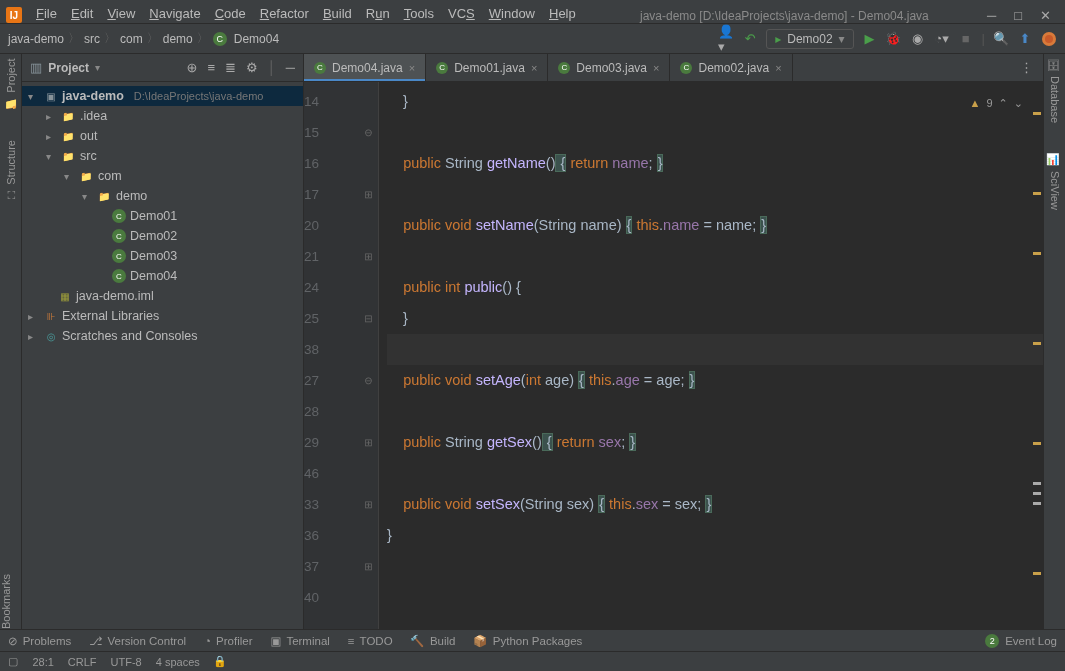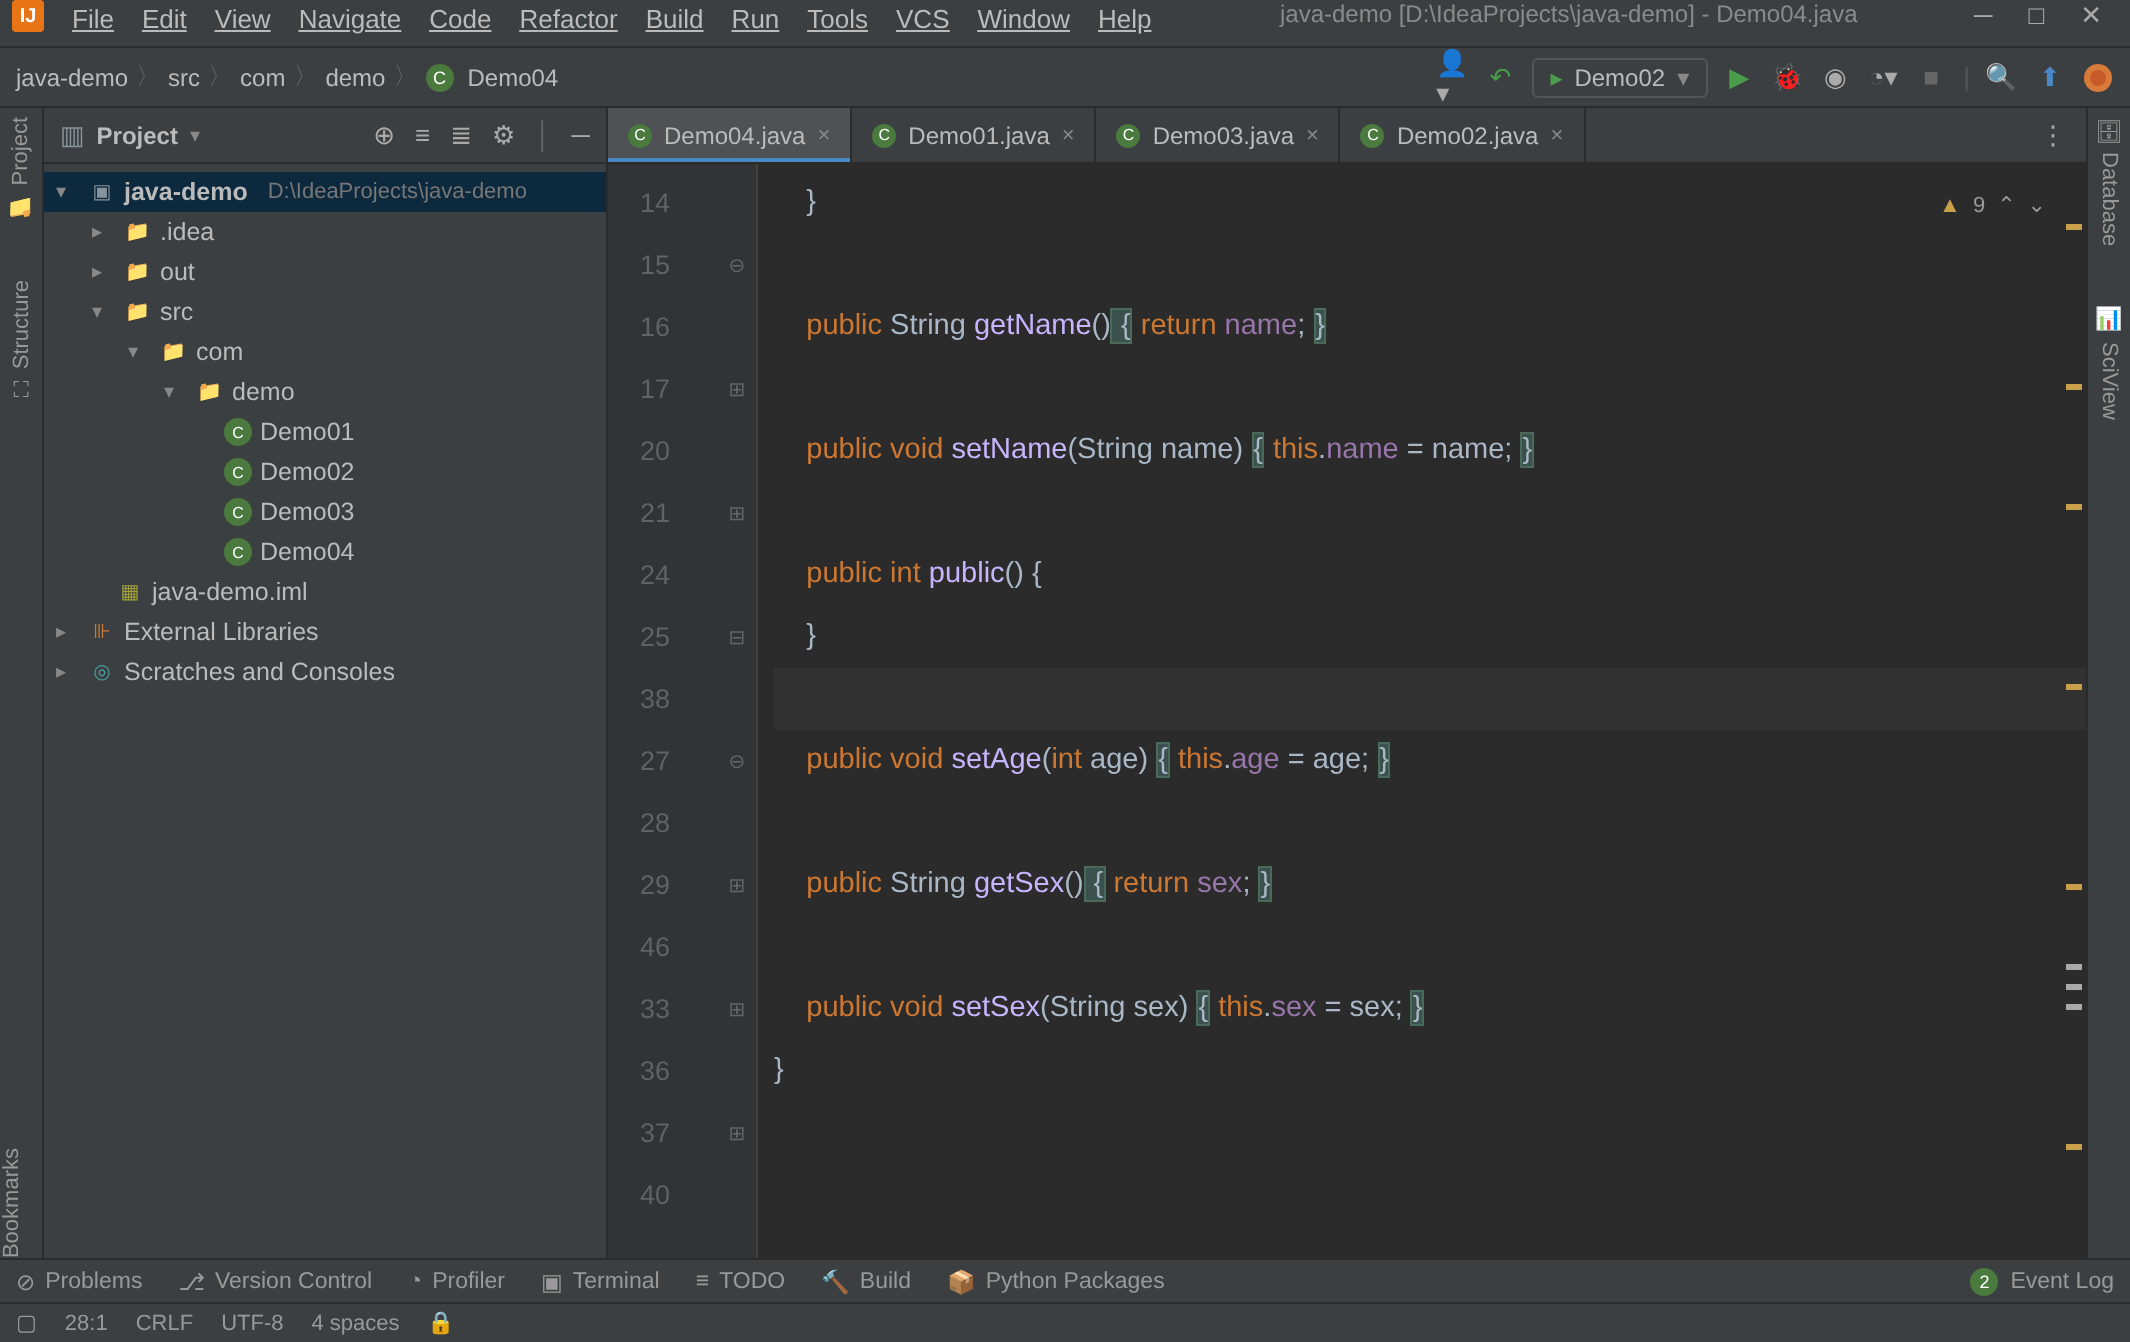--- a/index.html
+++ b/index.html
@@ -1,22 +1,22 @@
 <!DOCTYPE html>
 <html><head>
 <meta charset="utf-8">
 <style>
 * { margin:0; padding:0; box-sizing:border-box; font-family:"Segoe UI",Arial,sans-serif; }
 body { background:#3c3f41; color:#bbb; font-size:13px; width:1065px; height:671px; overflow:hidden; position:relative; }
 
 
-.titlebar { height:24px; background:#3c3f41; display:flex; align-items:flex-start; padding:0 6px; border-bottom:1px solid #2b2b2b; }
+.titlebar { height:24px; background:#3c3f41; display:flex; align-items:flex-end; padding:0 6px; border-bottom:1px solid #2b2b2b; }
 .titlebar .ij-icon { width:16px; height:16px; background:#e87515; border-radius:2px; margin-right:8px; display:flex; align-items:center; justify-content:center; font-size:10px; font-weight:bold; color:#fff; }
 .titlebar .menus { display:flex; gap:2px; }
-.titlebar .menus span { padding:2px 6px; cursor:default;text-decoration:underline; }
+.titlebar .menus span { padding:2px 6px; cursor:default; }
 .titlebar .menus span u { text-decoration:underline; }
 .titlebar .title { flex:1; text-align:center; color:#8a8a8a; font-size:12px; }
 .titlebar .winctl { display:flex; gap:18px; padding-right:8px; color:#aaa; }
 
 
 .navbar { height:30px; background:#3c3f41; display:flex; align-items:center; padding:0 8px; border-bottom:1px solid #2b2b2b; }
 .breadcrumb { display:flex; align-items:center; gap:4px; font-size:12px; }
 .breadcrumb .crumb { color:#bbb; }
 .breadcrumb .sep { color:#666; }
 .breadcrumb .crumb.active { color:#bbb; }
@@ -55,21 +55,21 @@
 .tabs { height:28px; background:#3c3f41; display:flex; align-items:stretch; border-bottom:1px solid #2b2b2b; }
 .tab { display:flex; align-items:center; padding:0 10px; gap:6px; font-size:12px; border-right:1px solid #2b2b2b; position:relative; }
 .tab.active { background:#4e5254; }
 .tab.active::after { content:""; position:absolute; bottom:0; left:0; right:0; height:2px; background:#4a88c7; }
 .tab .cicon { width:12px; height:12px; background:#4a7a3e; border-radius:50%; display:inline-flex; align-items:center; justify-content:center; font-size:8px; color:#fff; }
 .tab .close { color:#888; font-size:11px; }
 .tabs .more { margin-left:auto; padding:0 10px; display:flex; align-items:center; color:#aaa; }
 
 
 .code-area { flex:1; display:flex; position:relative; overflow:hidden; }
-.gutter { width:55px; background:#313335; text-align:center; padding:4px 8px 4px 0; font-family:"Consolas",monospace; font-size:13.5px; color:#606366; line-height:31px; }
+.gutter { width:55px; background:#313335; text-align:left; padding:4px 8px 4px 0; font-family:"Consolas",monospace; font-size:13.5px; color:#606366; line-height:31px; }
 .gutter .ln { height:31px; }
 .fold-col { width:20px; background:#313335; border-right:1px solid #404040; padding-top:4px; }
 .fold-col .fm { height:31px; display:flex; align-items:center; justify-content:center; color:#666; font-size:10px; }
 .code { flex:1; font-family:"Consolas",monospace; font-size:14.5px; line-height:31px; padding:4px 0 4px 8px; color:#a9b7c6; position:relative; }
 .code .line { height:31px; white-space:pre; }
 .code .line.hl { background:#323232; }
 .kw { color:#cc7832; }
 .fn { color:#c4b5fd; }
 .fld { color:#9876aa; }
 .brace-hl { background:#3b514d; border:1px solid #4a6a5a; }

